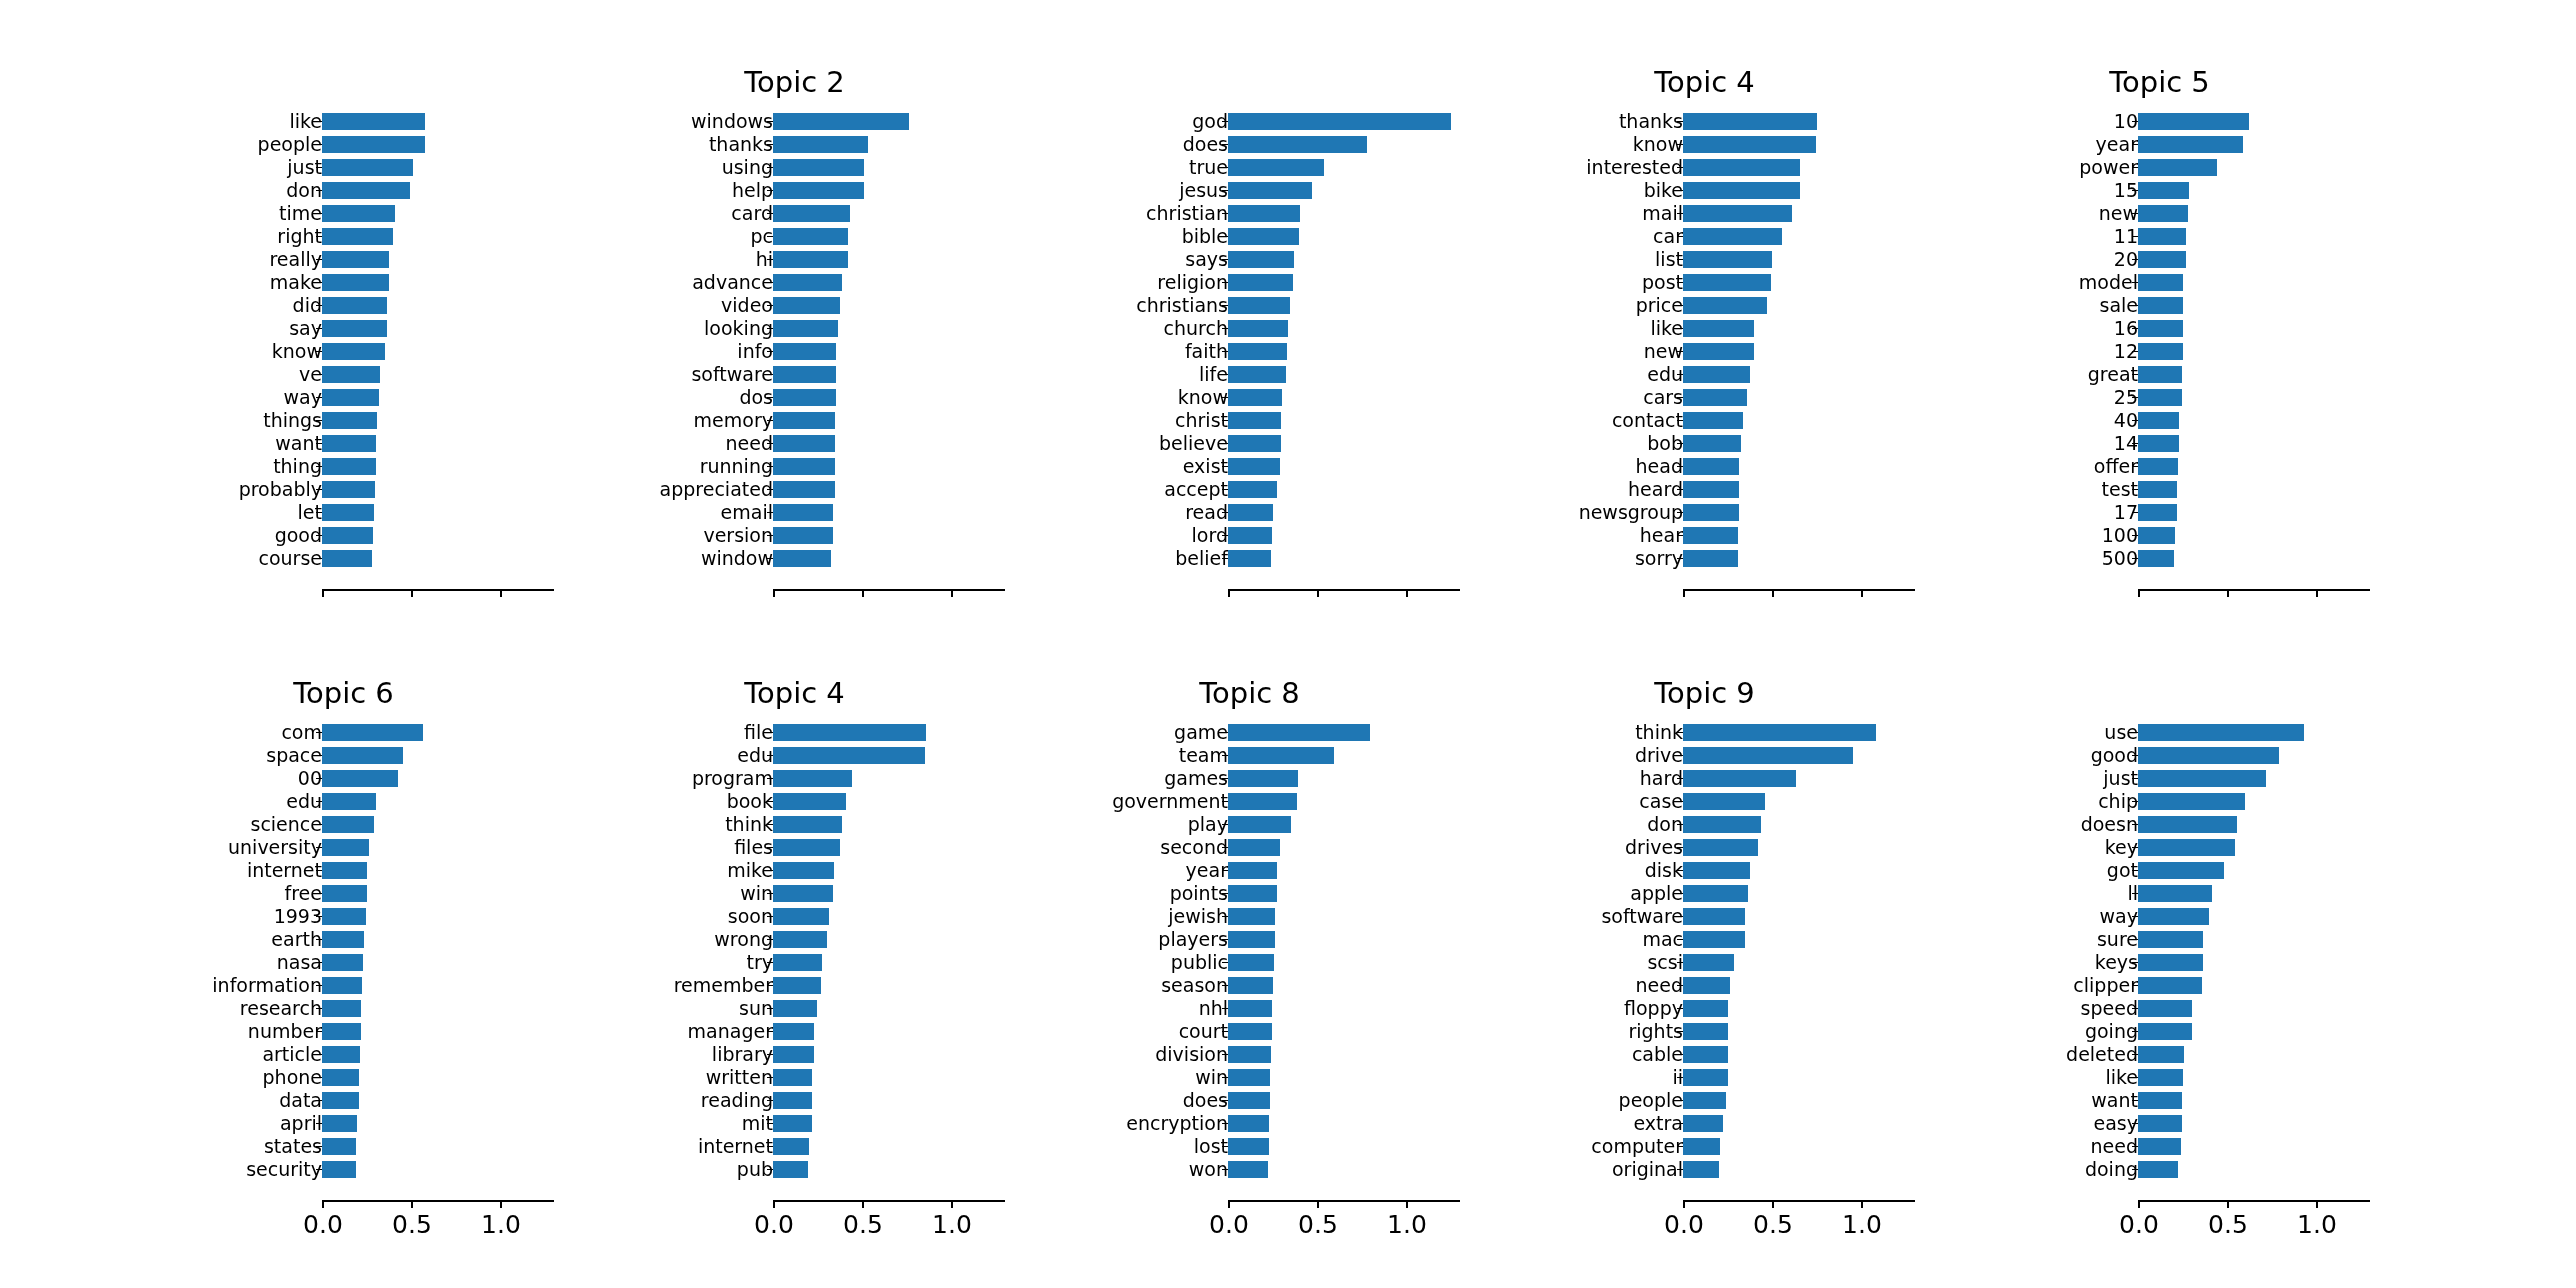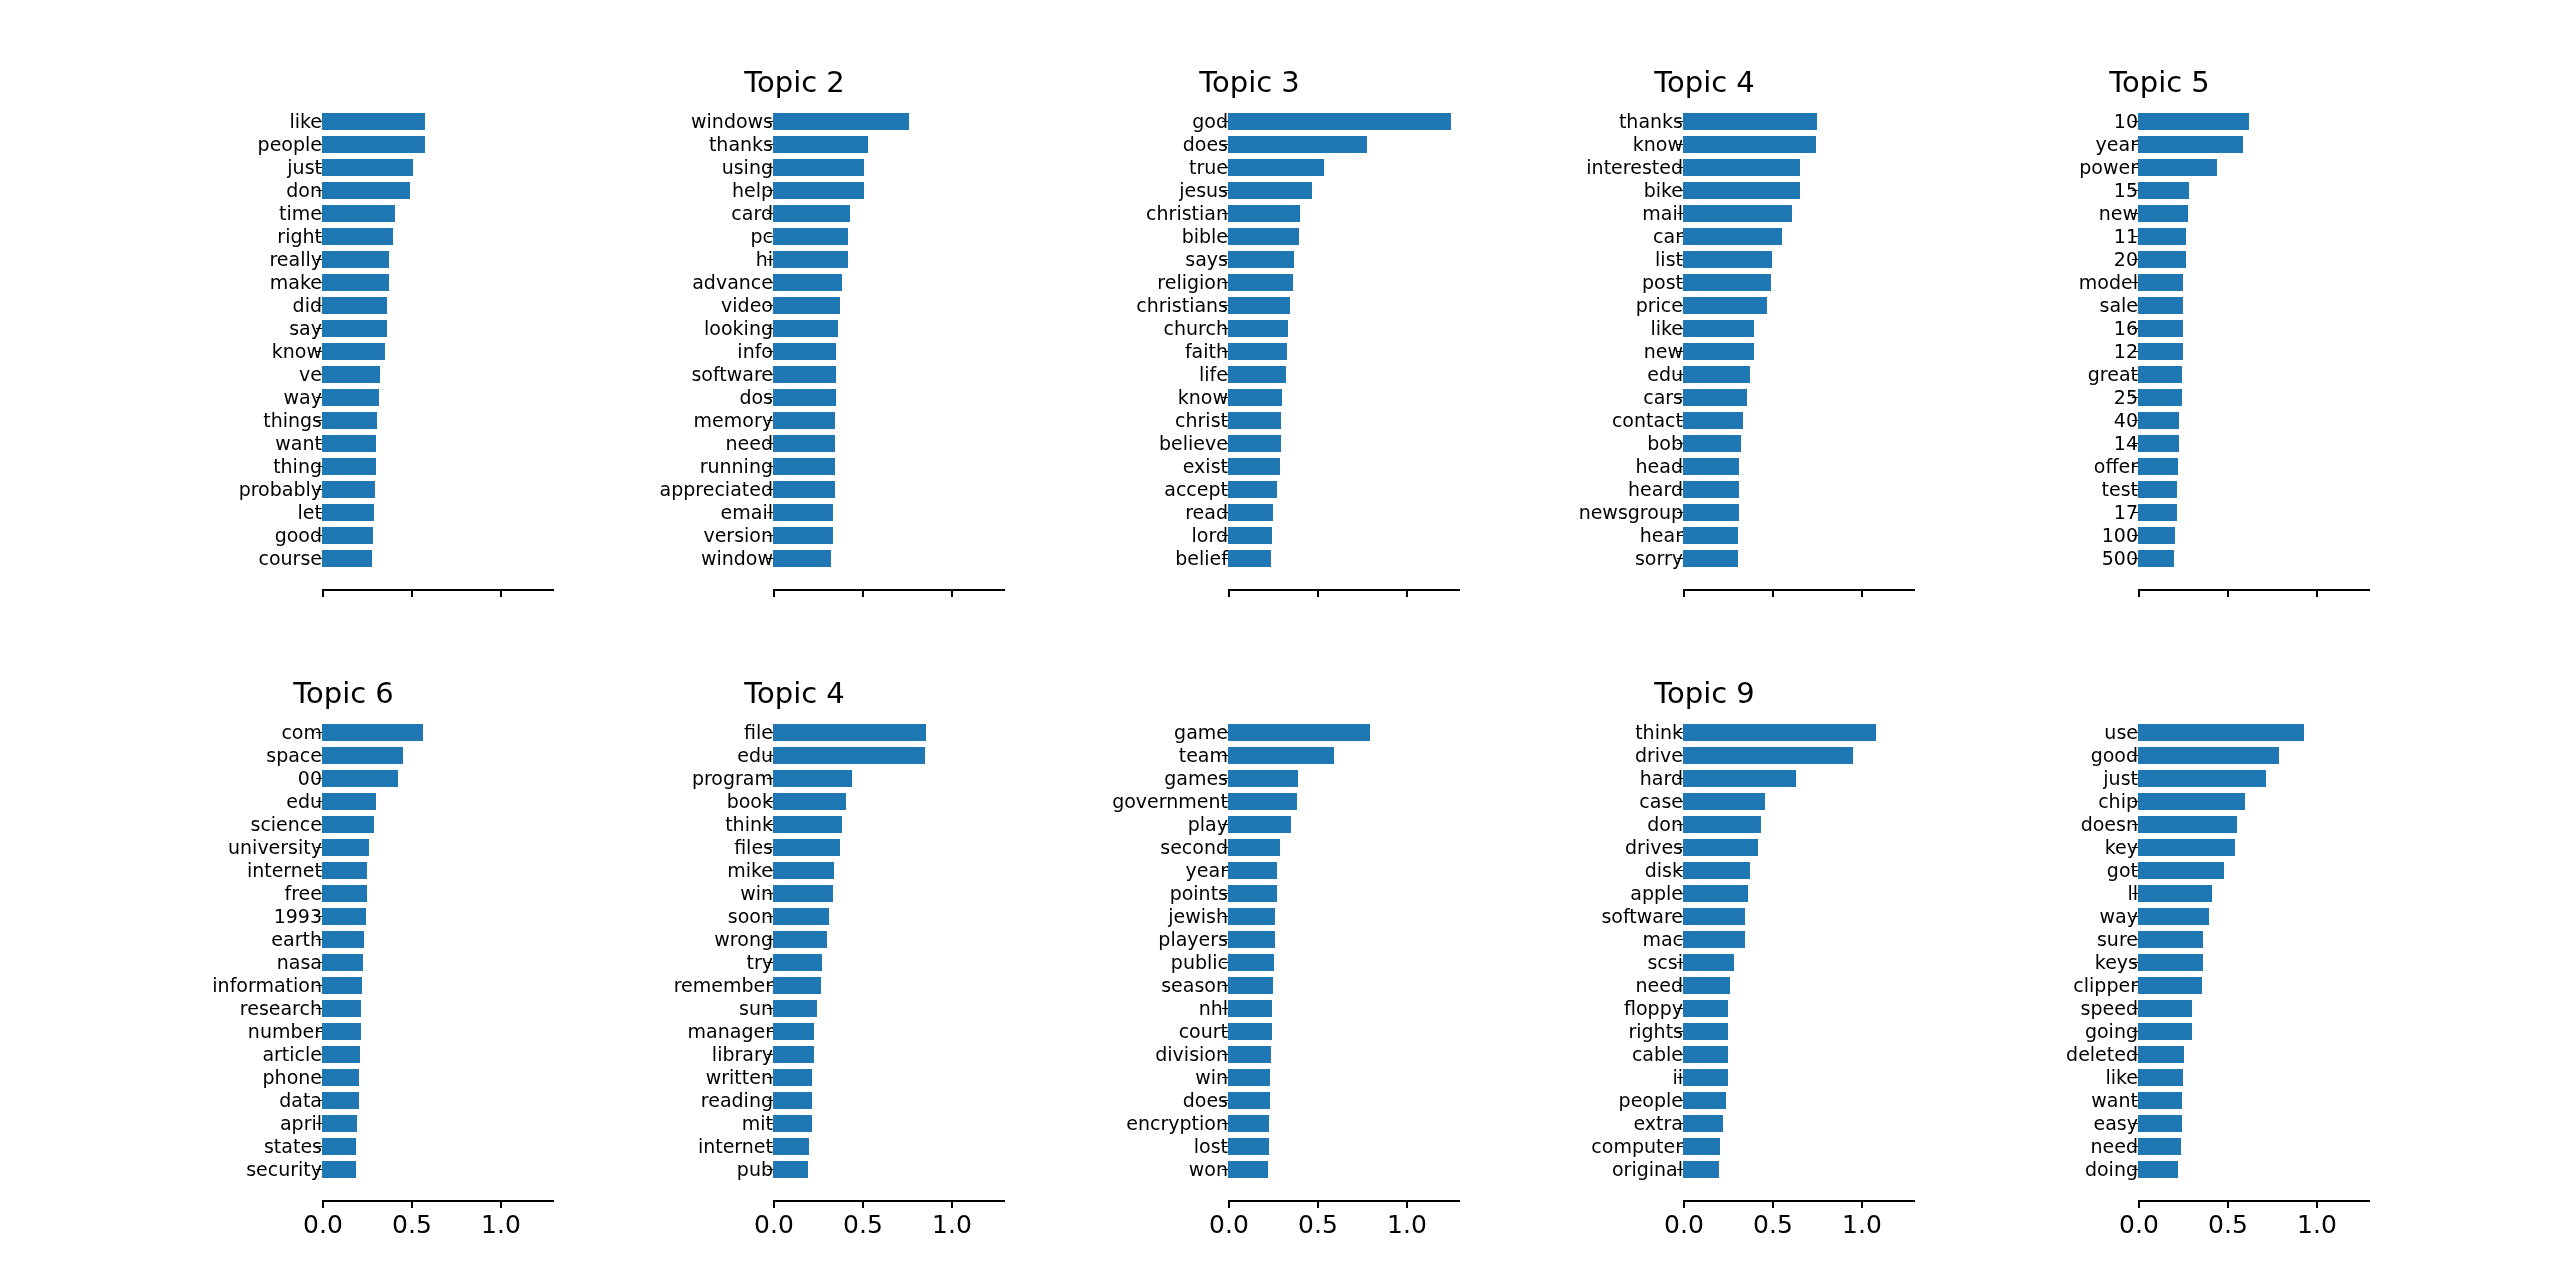--- a/index.html
+++ b/index.html
@@ -336,21 +336,20 @@
               <div class="bar" style="left: 206px; width: 58px; background: rgb(31, 119, 180);"></div>
             </div>
           </div>
           <div class="xaxis" style="left: 206px; top: 479px; width: 232px;"></div>
           <div class="xtick" style="left: 206px; top: 479px;"></div>
           <div class="xtick" style="left: 295px; top: 479px;"></div>
           <div class="xtick" style="left: 384px; top: 479px;"></div>
         </div>
       </div>
       <div class="panel" style="left: 1022px; top: 0px;">
-        <div class="panel-title">Topic 3</div>
         <div class="plot">
           <div class="rows">
             <div class="row">
               <div class="ylabel" style="width: 206px; left: 0px;">god</div>
               <div class="tickmark" style="left: 200px;"></div>
               <div class="bar" style="left: 206px; width: 223px; background: rgb(31, 119, 180);"></div>
             </div>
             <div class="row">
               <div class="ylabel" style="width: 206px; left: 0px;">does</div>
               <div class="tickmark" style="left: 200px;"></div>
@@ -897,20 +896,21 @@
           <div class="xaxis" style="left: 206px; top: 479px; width: 232px;"></div>
           <div class="xtick" style="left: 206px; top: 479px;"></div>
           <div class="xticklabel" style="left: 207px; top: 489px;">0.0</div>
           <div class="xtick" style="left: 295px; top: 479px;"></div>
           <div class="xticklabel" style="left: 296px; top: 489px;">0.5</div>
           <div class="xtick" style="left: 384px; top: 479px;"></div>
           <div class="xticklabel" style="left: 385px; top: 489px;">1.0</div>
         </div>
       </div>
       <div class="panel" style="left: 1022px; top: 611px;">
+        <div class="panel-title">Topic 8</div>
         <div class="plot">
           <div class="rows">
             <div class="row">
               <div class="ylabel" style="width: 206px; left: 0px;">game</div>
               <div class="tickmark" style="left: 200px;"></div>
               <div class="bar" style="left: 206px; width: 142px; background: rgb(31, 119, 180);"></div>
             </div>
             <div class="row">
               <div class="ylabel" style="width: 206px; left: 0px;">team</div>
               <div class="tickmark" style="left: 200px;"></div>

